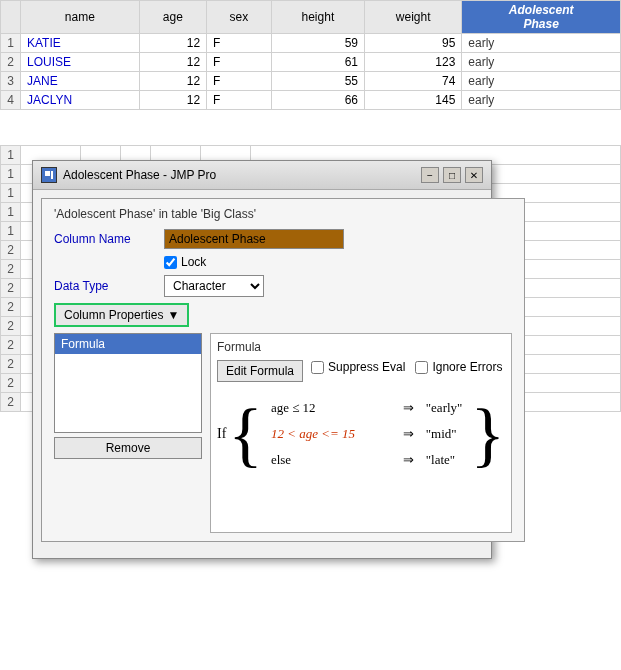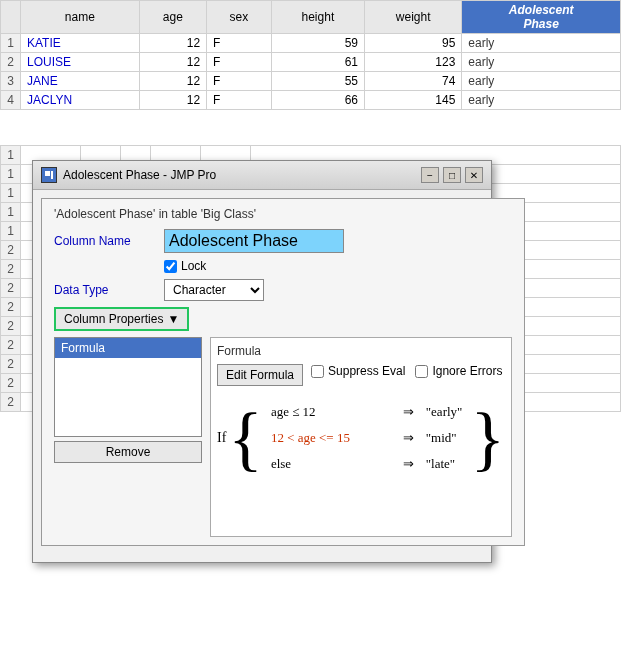--- a/index.html
+++ b/index.html
@@ -171,23 +171,23 @@
     }
 
     .form-label {
       color: #0000bb;
       width: 110px;
       font-size: 12px;
     }
 
     .form-input {
       border: 1px solid #888;
-      background: #7dd3fc;
+      background: #a16207;
       padding: 2px 4px;
-      font-size: 16px;
+      font-size: 12px;
       width: 180px;
     }
 
     .form-select {
       border: 1px solid #888;
       background: #fff;
       padding: 2px 4px;
       font-size: 12px;
       width: 100px;
     }
@@ -615,21 +615,21 @@
             <div style="display:flex; align-items:center; gap:2px; padding: 4px 0;">
               <span style="font-family:'Times New Roman',serif; font-size:14px; ">If</span>
               <span class="left-brace">{</span>
               <div class="cases-block">
                 <div class="case-row">
                   <span style="min-width:120px;">age ≤ 12</span>
                   <span>⇒</span>
                   <span>"early"</span>
                 </div>
                 <div class="case-row">
-                  <span style="min-width:120px;"><span style="color:#cc3300;">12 &lt; age &lt;= 15</span></span>
+                  <span style="min-width:120px;font-style:italic;"><span style="color:#cc3300;">12 &lt; age &lt;= 15</span></span>
                   <span>⇒</span>
                   <span>"mid"</span>
                 </div>
                 <div class="case-row">
                   <span style="min-width:120px;">else</span>
                   <span>⇒</span>
                   <span>"late"</span>
                 </div>
               </div>
               <span class="right-brace">}</span>

